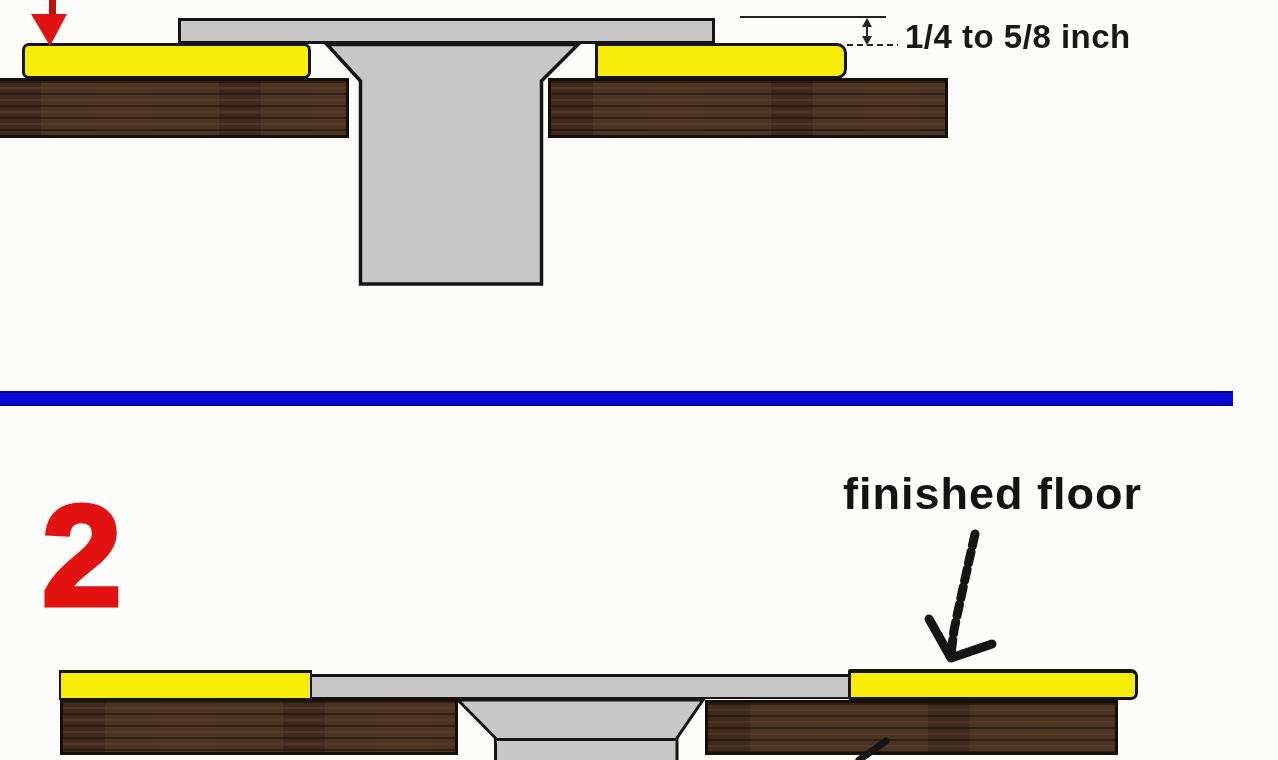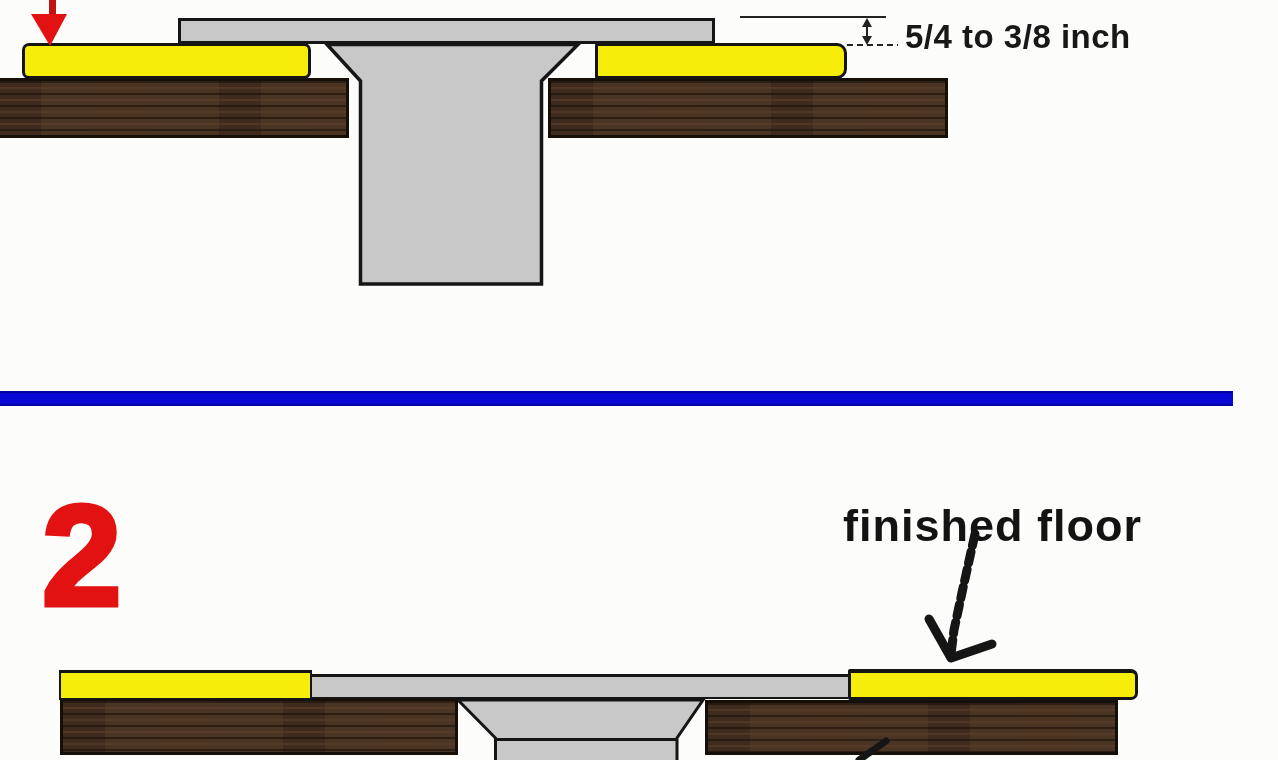--- a/index.html
+++ b/index.html
@@ -45,21 +45,21 @@
     background:var(--divider_blue,#0909d6);
     border-top:2px solid #0202a0; border-bottom:2px solid #0202a0;
     box-sizing:border-box;
   }
   
   #step2-label{
     left:42px; top:484px; font-size:143px; line-height:1; font-weight:700;
     color:var(--step_red,#e31212); -webkit-text-stroke:5px var(--step_red,#e31212);
   }
   #floor-label{
-    left:843px; top:500px; font-size:45px; font-weight:700; color:#131313;
+    left:843px; top:468px; font-size:45px; font-weight:700; color:#131313;
     letter-spacing:1px; white-space:nowrap;
   }
   #yellowL2 {left:59px;  top:670px; width:253px; height:30px; border-width:3px 2px 2px 2px;}
   #plate2   {left:312px; top:674px; width:536px; height:25px; border-width:3px 0 2px 0;}
   #yellowR2 {left:848px; top:669px; width:290px; height:31px; border-width:4px 3px 3px 3px; border-radius:2px 7px 7px 2px;}
   #brownL2  {left:60px;  top:698px; width:398px; height:57px;}
   #brownR2  {left:705px; top:700px; width:413px; height:55px;}
 </style>
 </head>
 <body>
@@ -104,16 +104,16 @@
     </g>
 
     <g style="stroke:#151515;stroke-width:9;fill:none;stroke-linecap:round;stroke-linejoin:round;">
       <path d="M975,534 L963,588 L954,630 L951,654" stroke-dasharray="12 6"></path>
       <path d="M929,619 L951,658 L992,644"></path>
     </g>
 
     <path d="M859,760 L886,741" style="stroke:#151515;stroke-width:7;stroke-linecap:round;fill:none;"></path>
   </svg>
 
-  <div class="abs" id="measure-label">5/4 to 3/8 inch</div>
+  <div class="abs" id="measure-label">1/4 to 5/8 inch</div>
   <div class="abs" id="step2-label">2</div>
   <div class="abs" id="floor-label">finished floor</div>
 </div>
 
 </body></html>

